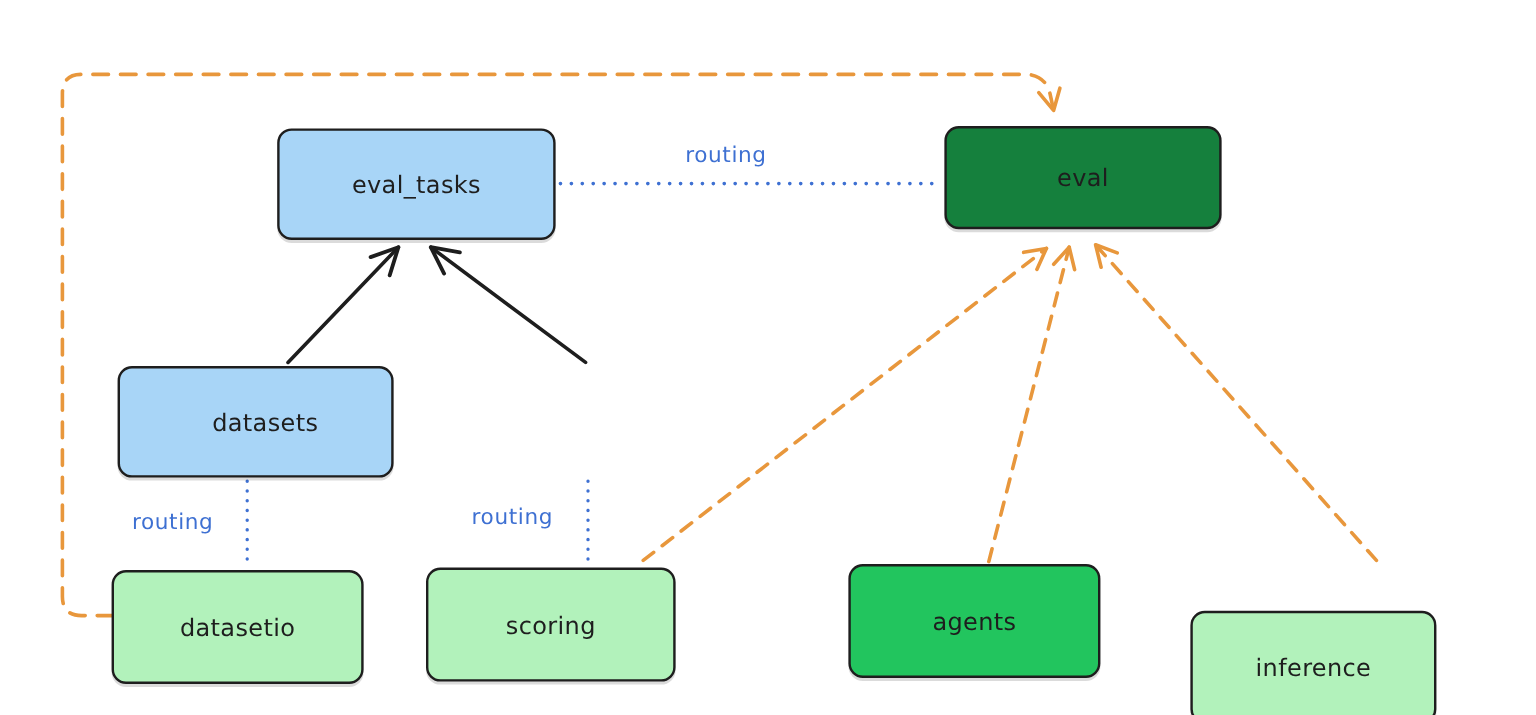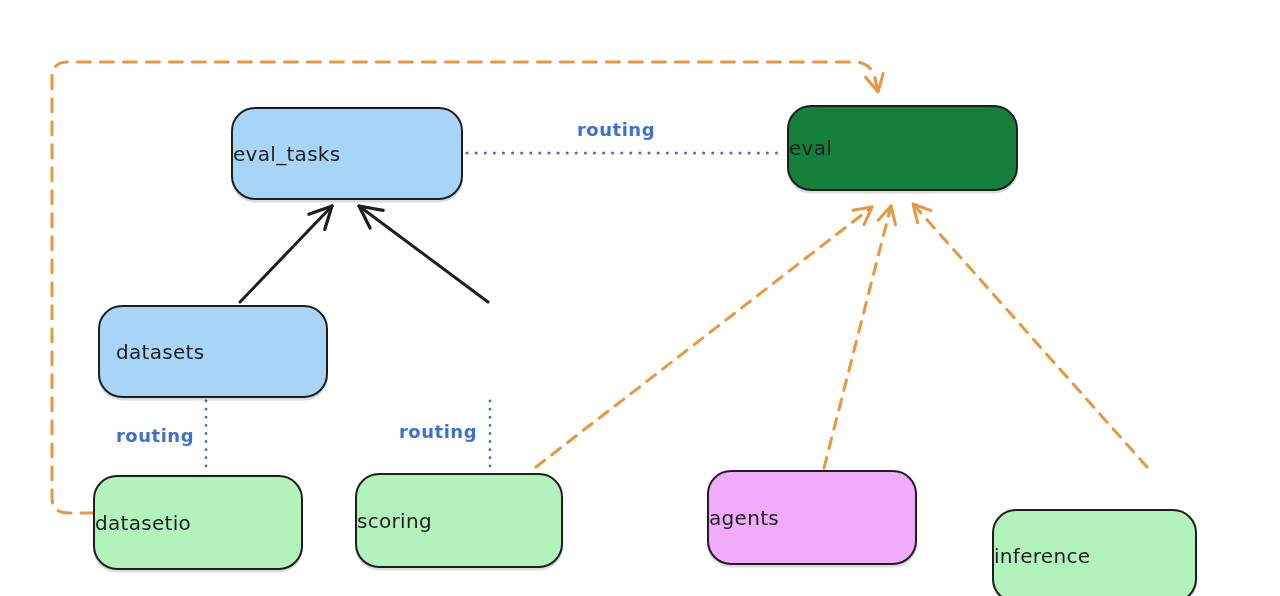--- a/index.html
+++ b/index.html
@@ -46,36 +46,36 @@
   }
   marker path.ah-orange {
     stroke: var(--orange, #e8973c);
     fill: none; stroke-width: 3;
     stroke-linecap: round; stroke-linejoin: round;
   }
   .node {
     position: absolute;
     box-sizing: border-box;
     border: 2.6px solid var(--stroke, #1e1e1e);
-    border-radius: 24px;
+    border-radius: 12px;
     display: flex;
     align-items: center;
-    justify-content: flex-start;
+    justify-content: center;
     color: var(--stroke, #1e1e1e);
     font-size: 20px;
     letter-spacing: 0.3px;
     box-shadow: 0 2.5px 0 rgba(0,0,0,0.14);
   }
   .routing-label {
     position: absolute;
     width: 90px;
-    text-align: center;
+    text-align: left;
     color: var(--routing-blue, #3e70d2);
     font-size: 18px;
-    font-weight: 700;
+    font-weight: 400;
     letter-spacing: 0.5px;
   }
 </style>
 </head>
 <body>
 
 <div class="canvas">
 
   <svg class="edges" viewBox="0 0 1280 596">
     <defs>
@@ -114,21 +114,21 @@
 
 
   <div class="node" style="left: 93px; top: 475px; width: 210px; height: 95px; background: rgb(178, 242, 187);">
     <span>datasetio</span>
   </div>
 
   <div class="node" style="left: 355px; top: 473px; width: 208px; height: 95px; background: rgb(178, 242, 187);">
     <span>scoring</span>
   </div>
 
-  <div class="node" style="left: 707px; top: 470px; width: 210px; height: 95px; background: #f0abfc;">
+  <div class="node" style="left: 707px; top: 470px; width: 210px; height: 95px; background: #22c55e;">
     <span>agents</span>
   </div>
 
   <div class="node" style="left: 992px; top: 468px; width: 205px; height: 94px; background: rgb(178, 242, 187); margin-top: 41px;">
     <span>inference</span>
   </div>
 
   <div class="routing-label" style="left:571px; top:119px">routing</div>
 
   <div class="routing-label" style="left:110px; top:425px">routing</div>

